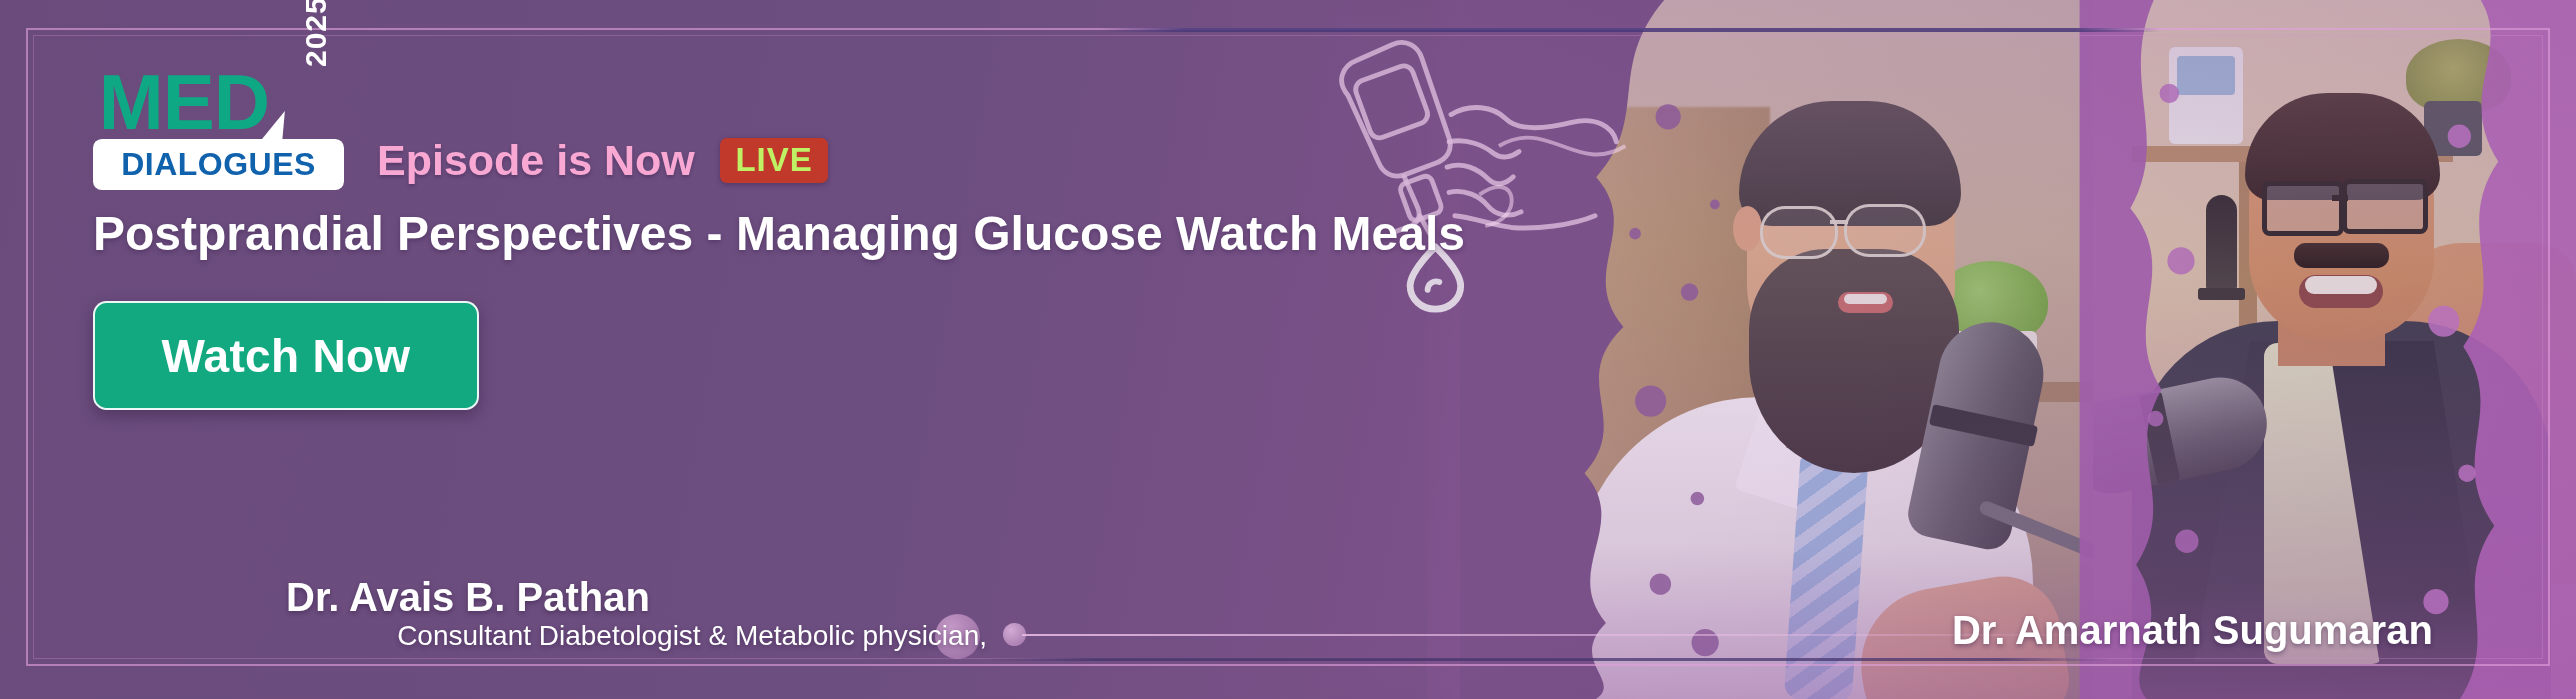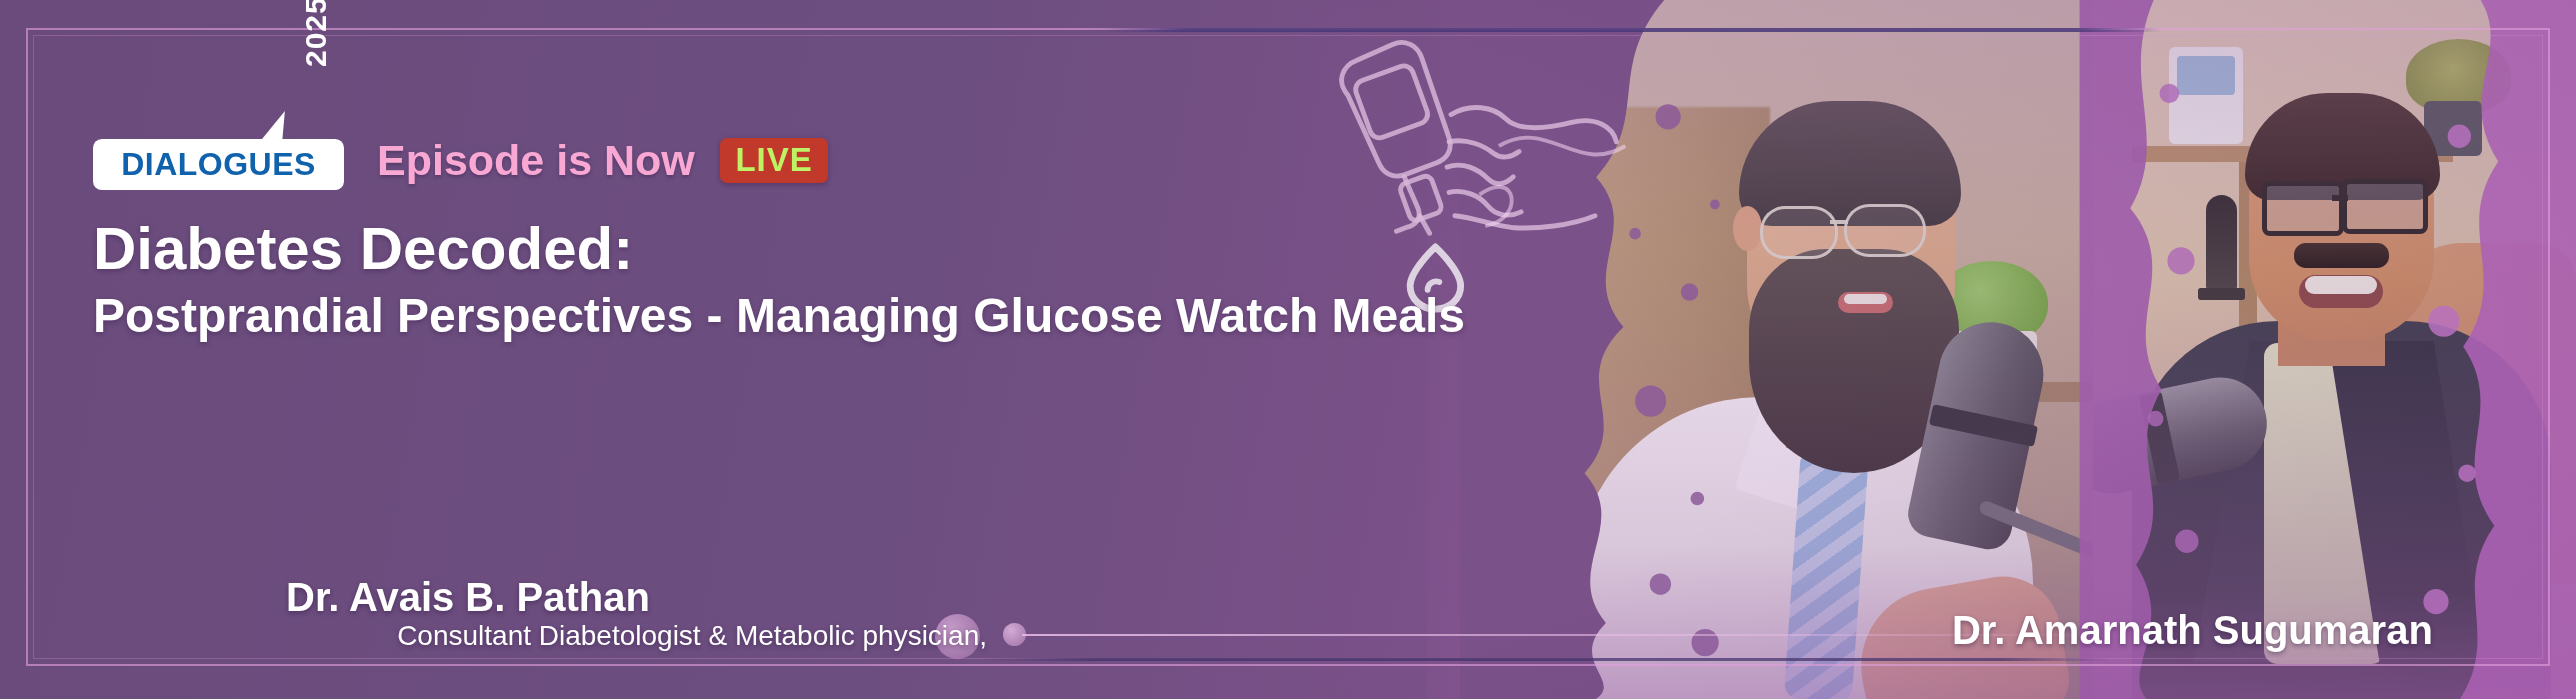--- a/index.html
+++ b/index.html
@@ -399,38 +399,41 @@
                C150,292 162,282 162,268 C162,252 136,228 136,228 Z" stroke="rgba(255,255,255,.95)" stroke-width="7"></path>
       <path d="M128,272 C128,266 134,262 140,264" stroke="rgba(255,255,255,.95)" stroke-width="6"></path>
     </svg>
   </div>
 
   <div class="content">
 
     <div class="toprow">
 
       <div class="logo">
+        <div class="logo-med">MED</div>
         <div class="logo-year">2025</div>
         <div class="logo-tail"></div>
         <div class="logo-badge">
           <span>DIALOGUES</span>
         </div>
       </div>
 
       <div class="eyebrow">
         <div class="eyebrow-text">Episode is Now</div>
         <div class="live-badge">LIVE</div>
       </div>
 
     </div>
 
-    <div class="headline">Diabetes Decoded:</div>
 
     <div class="subhead">Postprandial Perspectives - Managing Glucose Watch Meals</div>
 
+    <div class="cta">
+      <span>Watch Now</span>
+    </div>
 
   </div>
 
   <div class="speaker speaker-left">
     <div class="name">Dr. Avais B. Pathan</div>
     <div class="role">Consultant Diabetologist &amp; Metabolic physician,</div>
   </div>
 
   <div class="speaker speaker-right">
     <div class="name">Dr. Amarnath Sugumaran</div>

